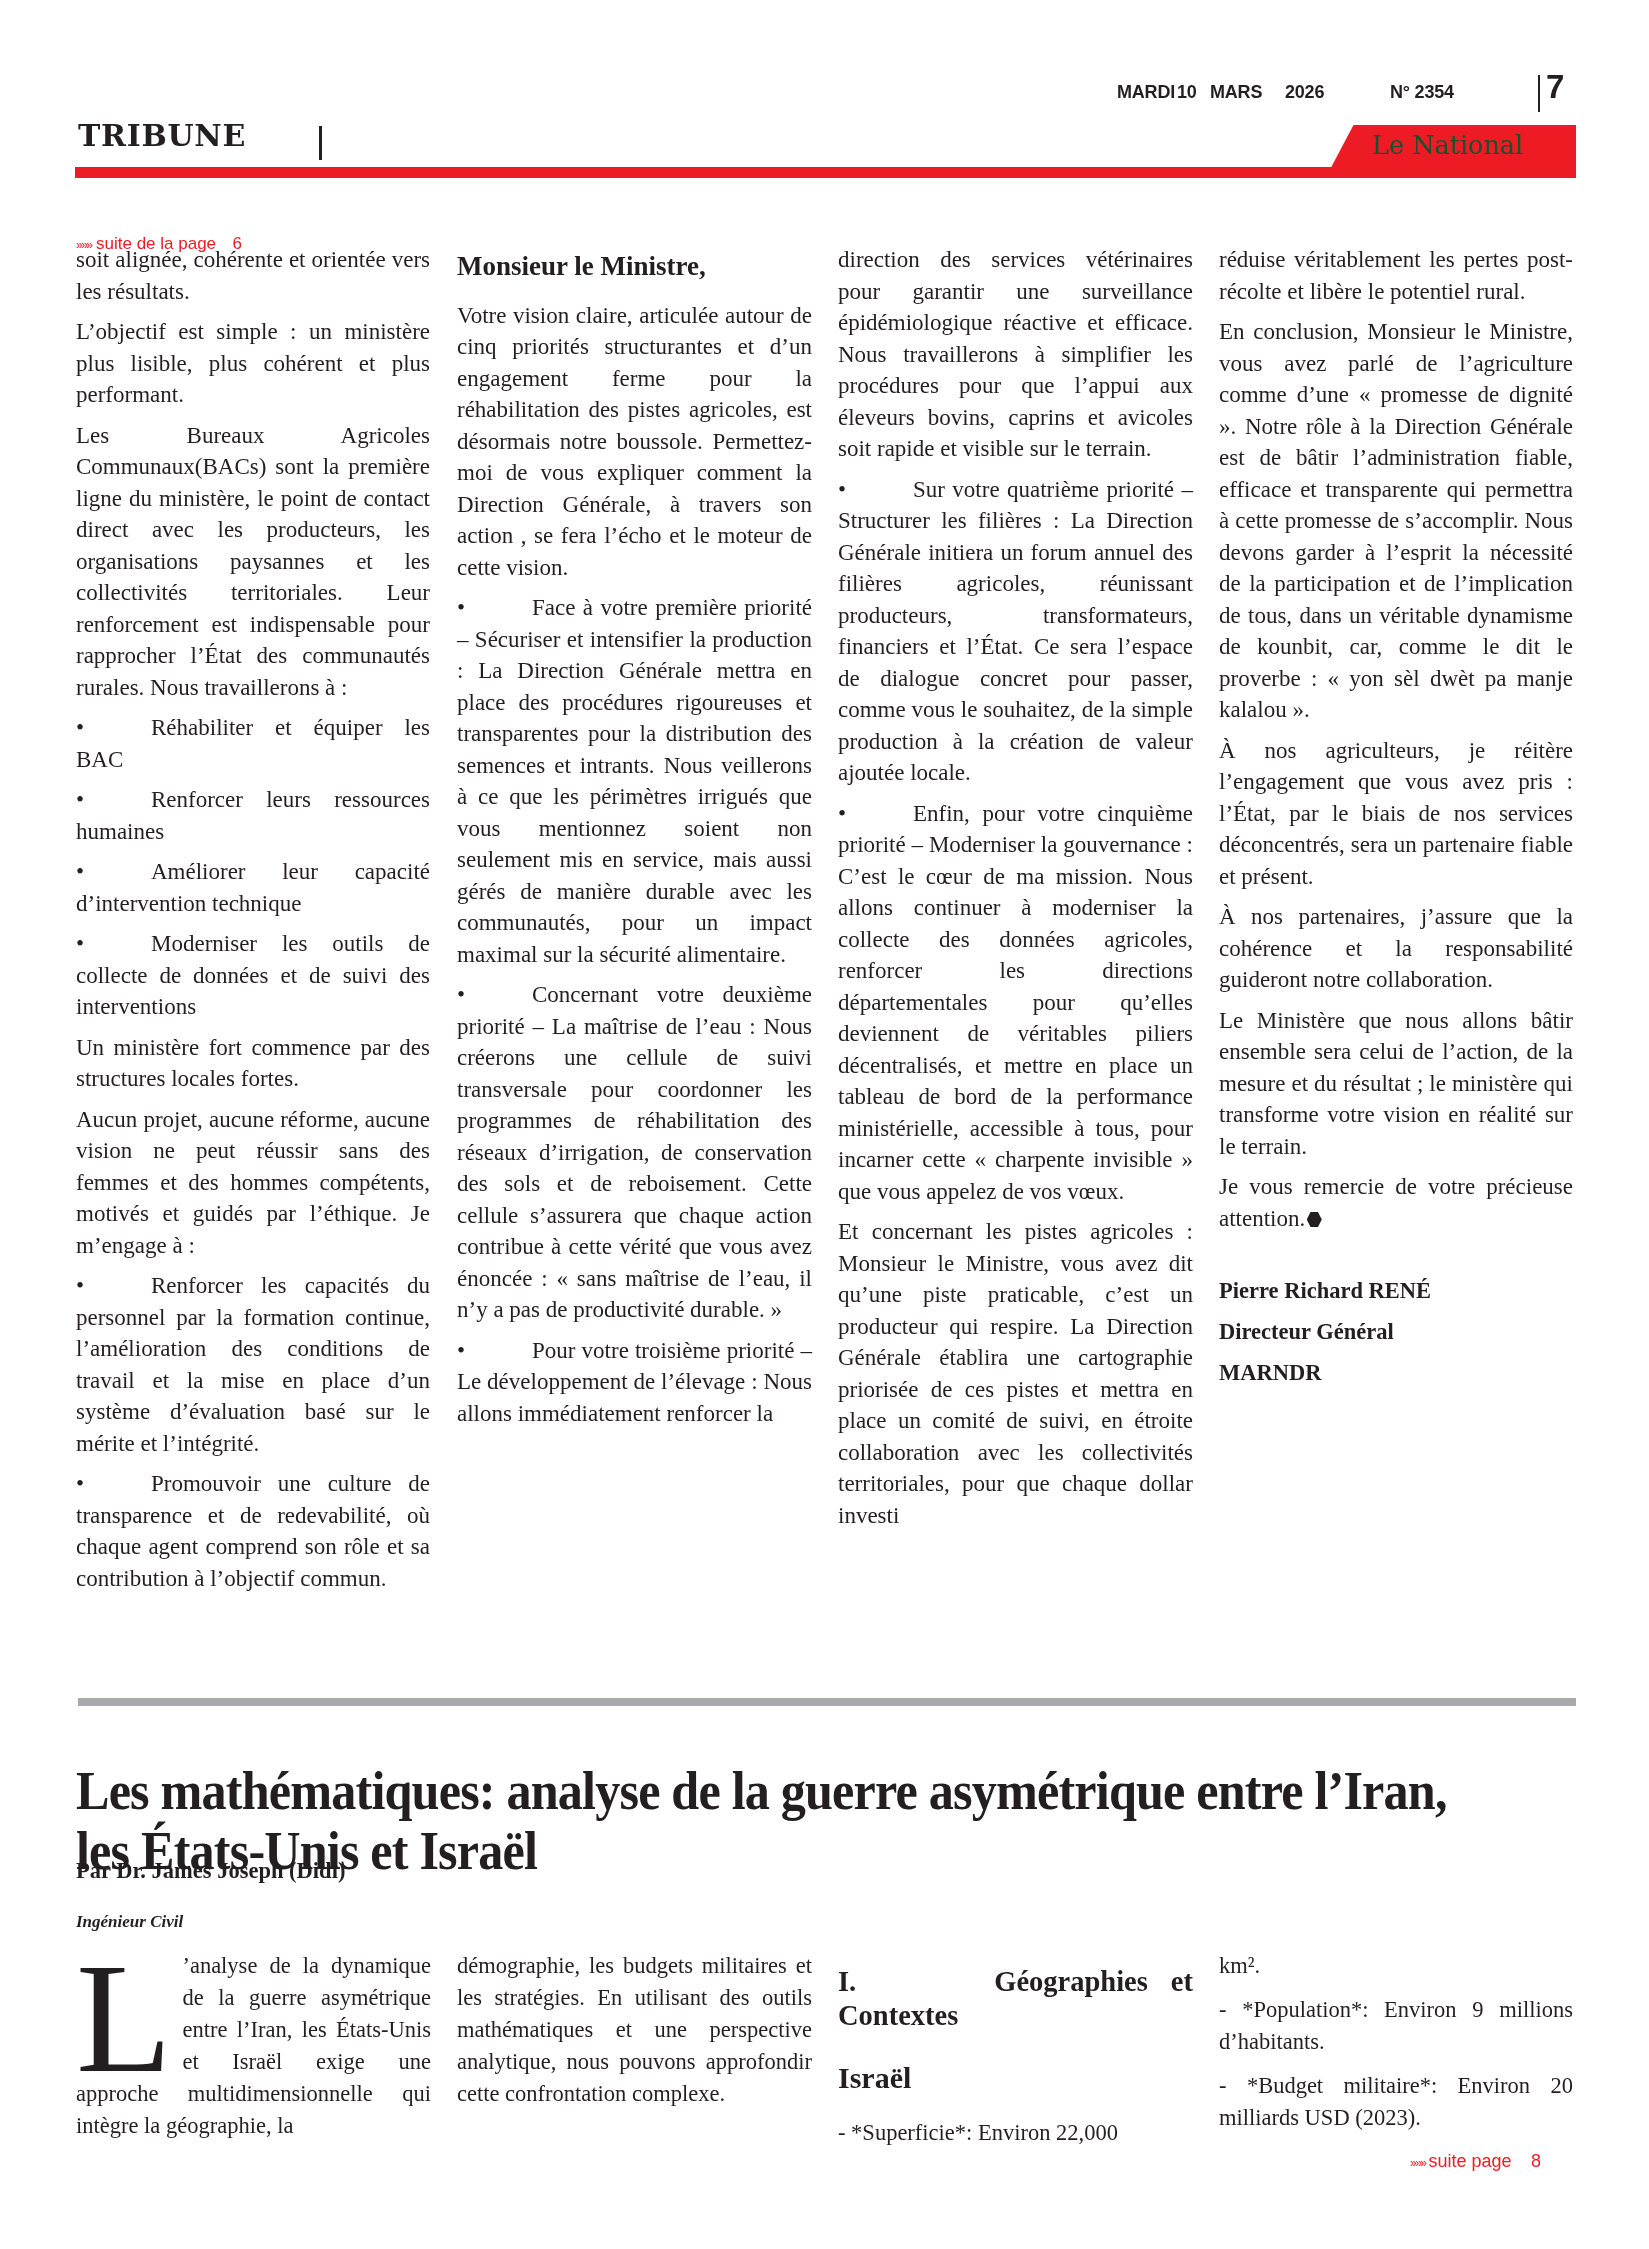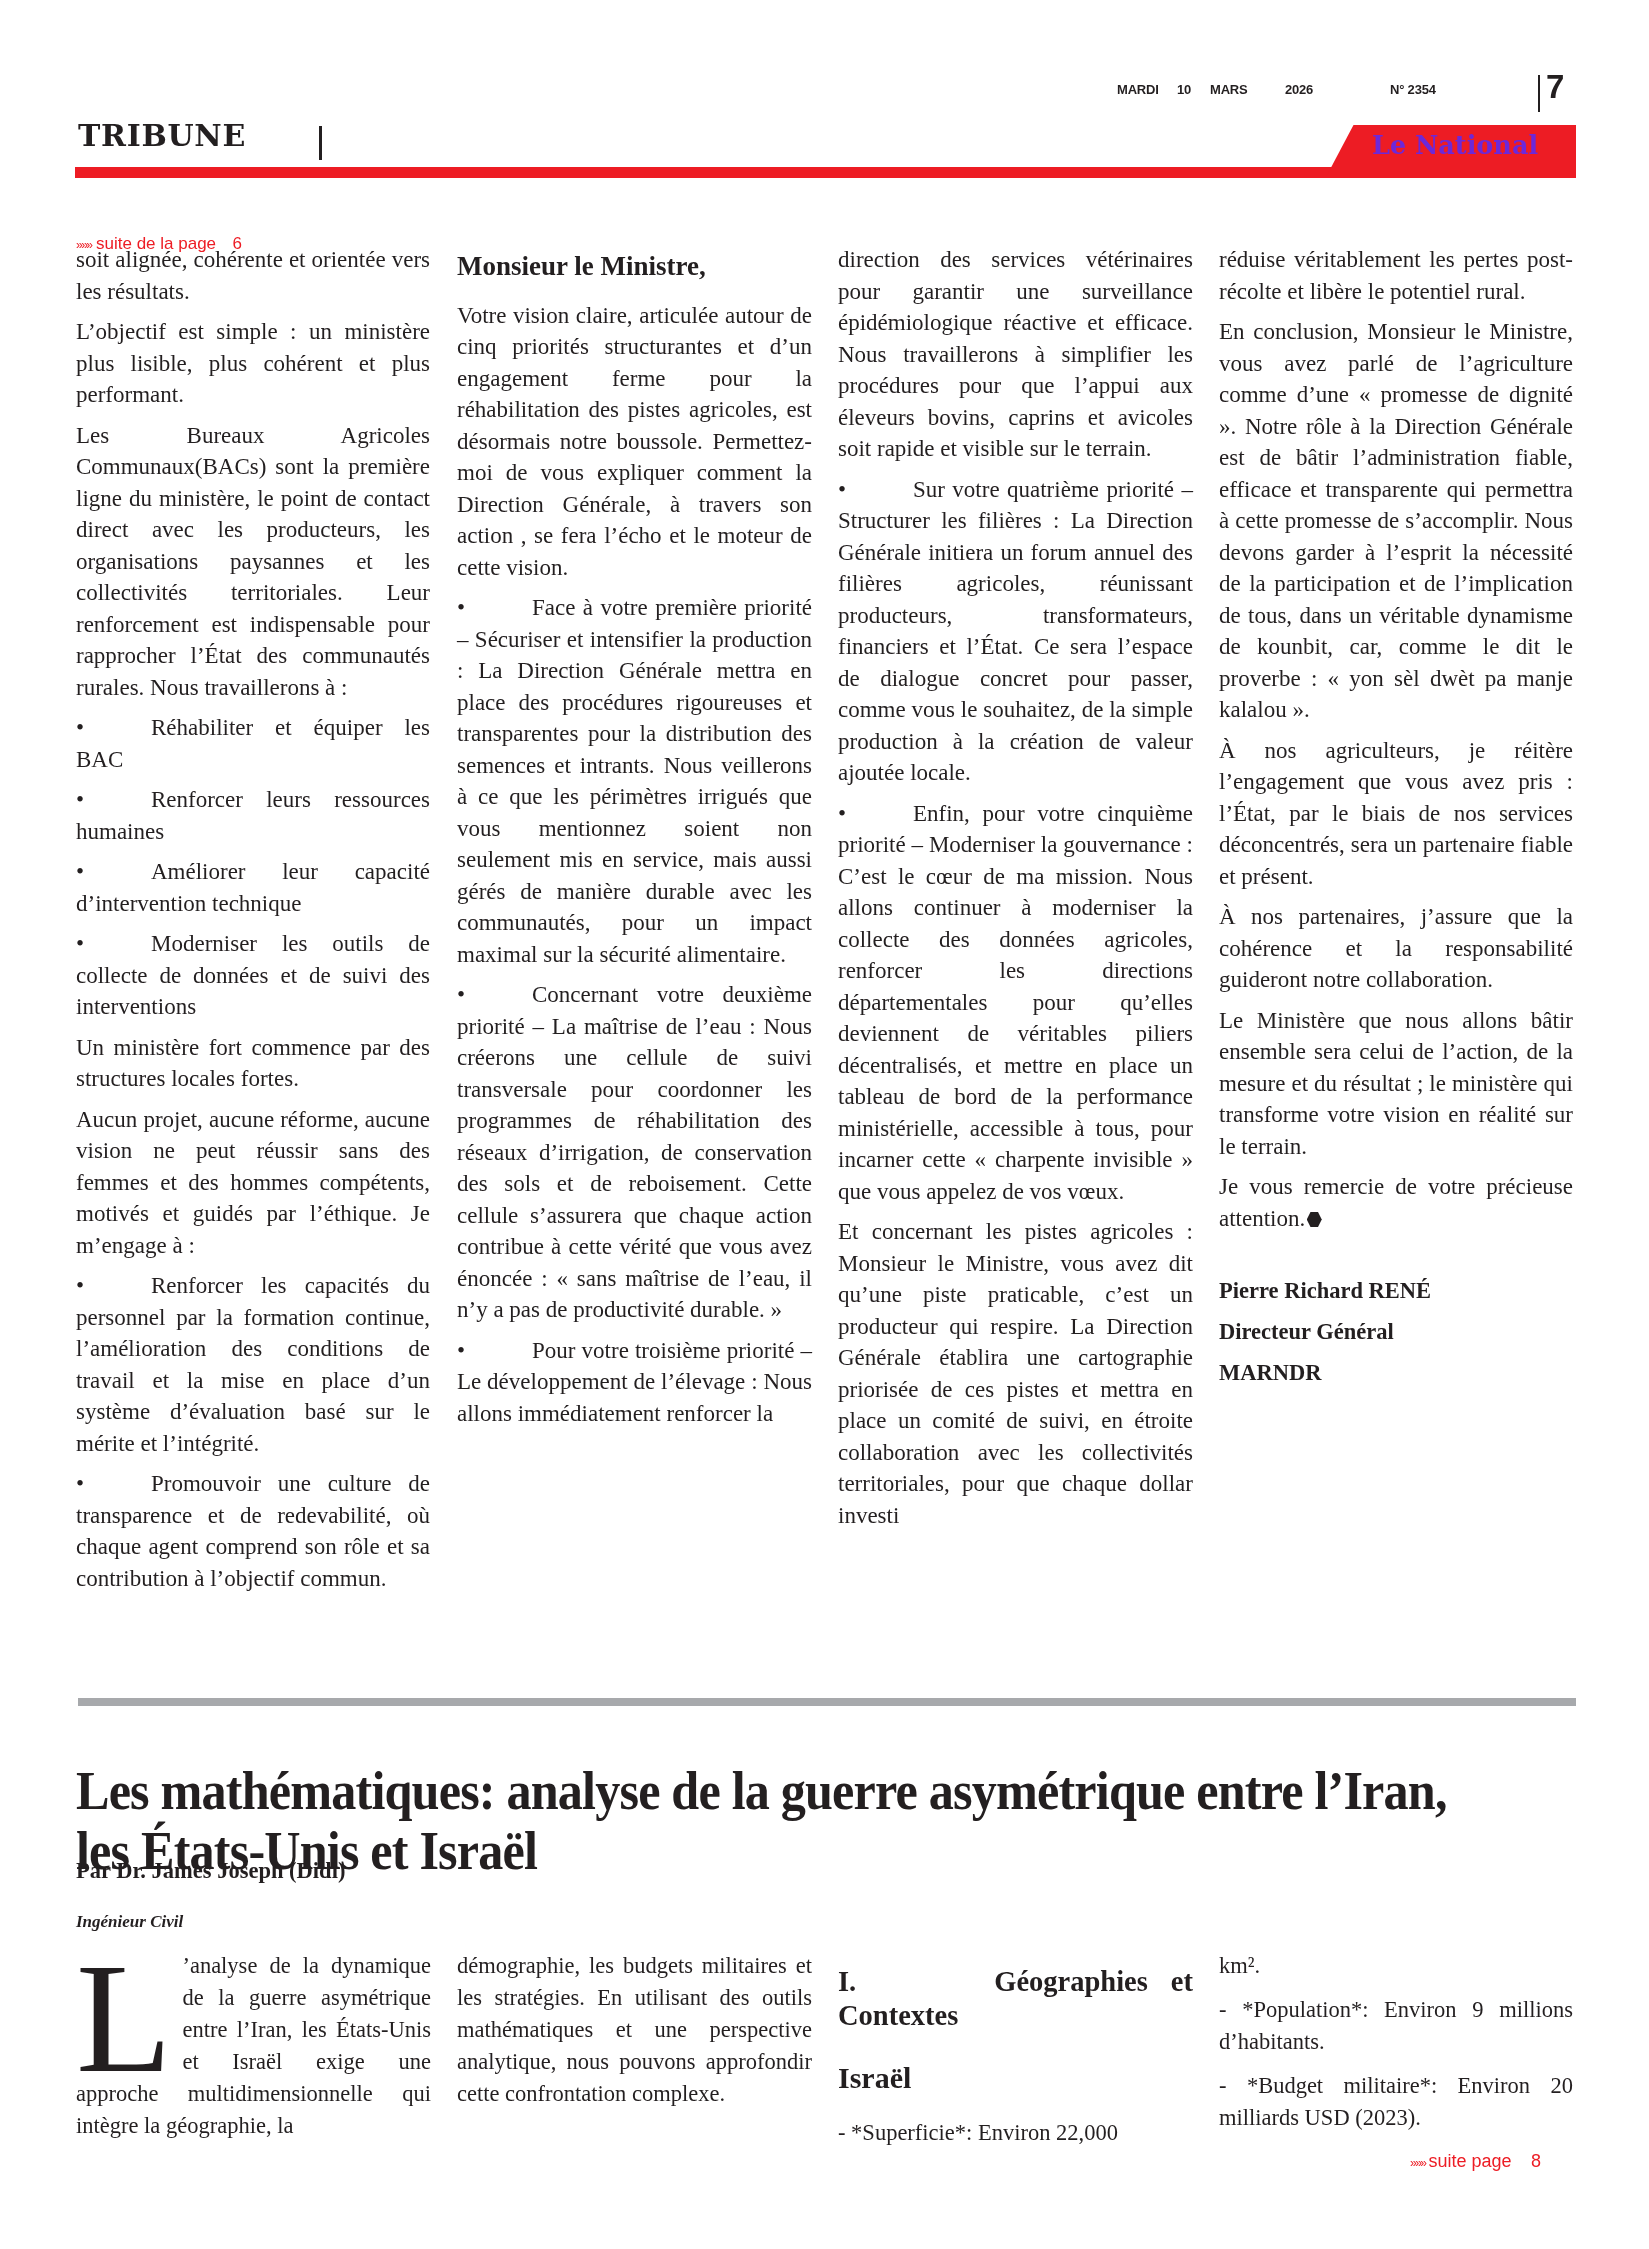--- a/index.html
+++ b/index.html
@@ -1,33 +1,33 @@
 <!DOCTYPE html>
 <html style="font-size:12px"><head>
 <meta charset="utf-8">
 <style>
   html, body { margin: 0; padding: 0; background: #ffffff; }
   body { width: 1650px; height: 2250px; position: relative; overflow: hidden; color: #231f20; }
 
   
   .masthead { position: absolute; left: 0; top: 0; width: 1650px; height: 195px; }
-  .date-line { position: absolute; top: 82px; left: 1117px; font-family: "Liberation Sans", sans-serif; font-weight: bold; font-size: 13px; color: #231f20; display: flex; gap: 0; letter-spacing: -0.2px; }
+  .date-line { position: absolute; top: 82px; left: 1117px; font-family: "Liberation Sans", sans-serif; font-weight: bold; font-size: 18px; color: #231f20; display: flex; gap: 0; letter-spacing: -0.2px; }
   .date-line span { display: inline-block; }
   .d-day { width: 60px; }
   .d-num { width: 33px; }
   .d-month { width: 75px; }
   .d-year { width: 105px; }
   .d-issue { width: 90px; }
   .page-sep { position: absolute; left: 1538px; top: 75px; width: 2.2px; height: 37px; background: #231f20; }
   .page-num { position: absolute; left: 1546px; top: 70px; font-family: "Liberation Sans", sans-serif; font-weight: bold; font-size: 33px; line-height: 1; }
   .section-title { position: absolute; left: 78px; top: 121px; font-family: "DejaVu Serif", serif; font-weight: bold; font-size: 30px; letter-spacing: 0.7px; line-height: 1; }
   .section-sep { position: absolute; left: 319px; top: 126px; width: 3px; height: 34px; background: #231f20; }
   .red-rule { position: absolute; left: 75px; top: 167px; width: 1501px; height: 10.5px; background: #ed1c24; }
   .brand-tab { position: absolute; left: 1326px; top: 125px; width: 250px; height: 52px; background: #ed1c24; clip-path: polygon(11% 0, 100% 0, 100% 100%, 0 100%); }
-  .brand-name { position: absolute; left: 1372px; top: 133px; font-family: "DejaVu Serif", serif; font-weight: bold; font-size: 25.5px; color: #6d28d9; line-height: 1; }
+  .brand-name { position: absolute; left: 1372px; top: 133px; font-family: "DejaVu Serif", serif; font-weight: normal; font-size: 25.5px; color: #14532d; line-height: 1; }
   .continued-from { position: absolute; left: 76px; top: 198px; font-family: "Liberation Sans", sans-serif; font-size: 17px; color: #ed1c24; margin-top: 36px; }
   .continued-from .arrows { font-size: 12px; letter-spacing: -1.5px; margin-right: 4.5px; }
   .continued-from .pg { margin-left: 16.5px; }
 
   
   .col { position: absolute; font-family: "Liberation Serif", serif; font-size: 23px; line-height: 31.5px; text-align: justify; color: #231f20; }
   .col p { margin: 0 0 9px 0; }
   .col .bullet { display: block; }
   .col .bullet-dot { display: inline-block; width: 75px; }
   .col1 { left: 76px; top: 244px; width: 354px; }

